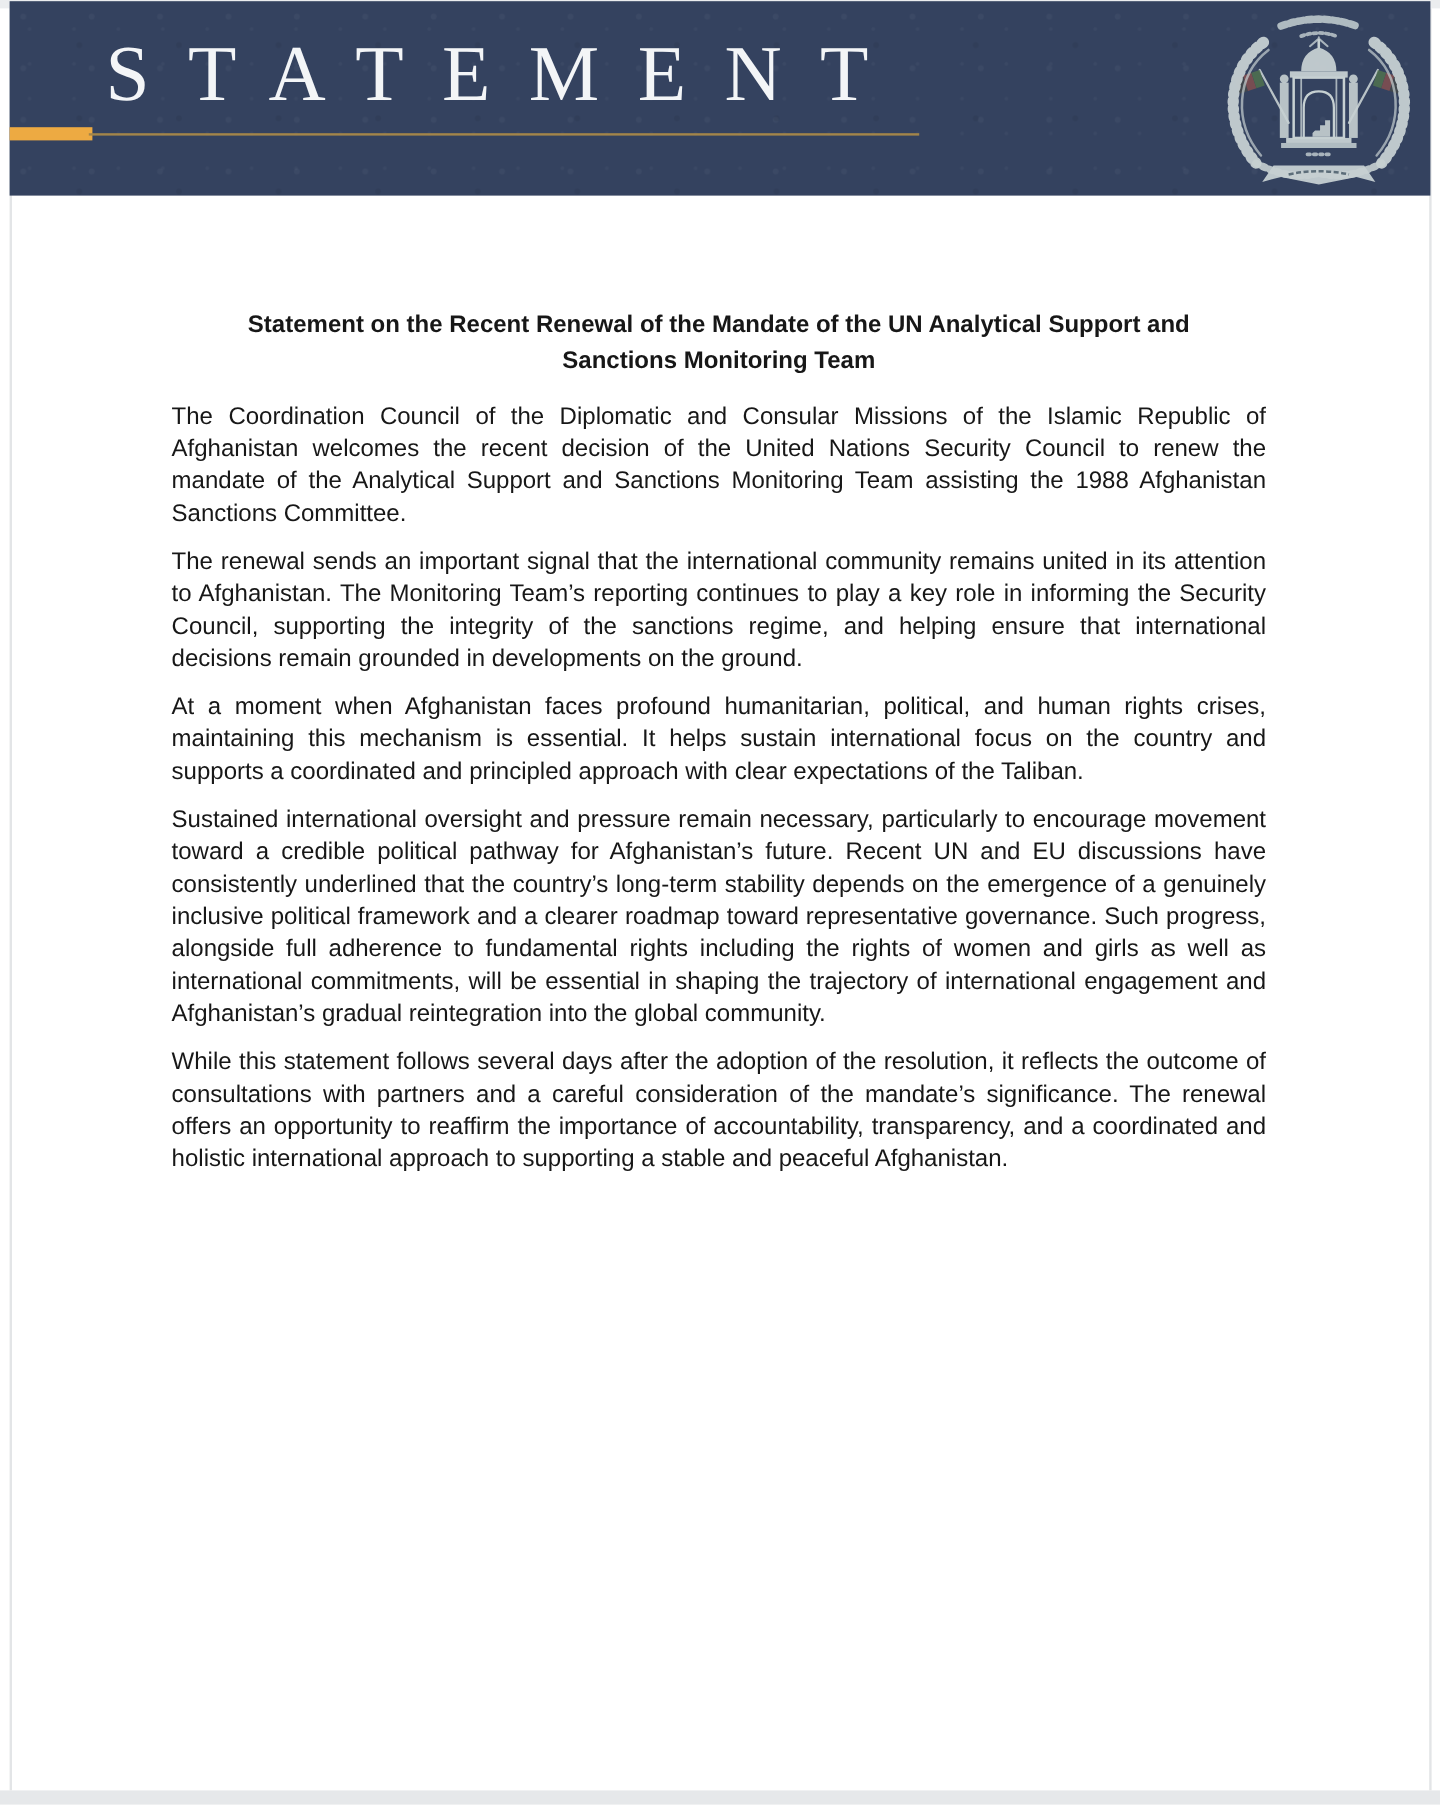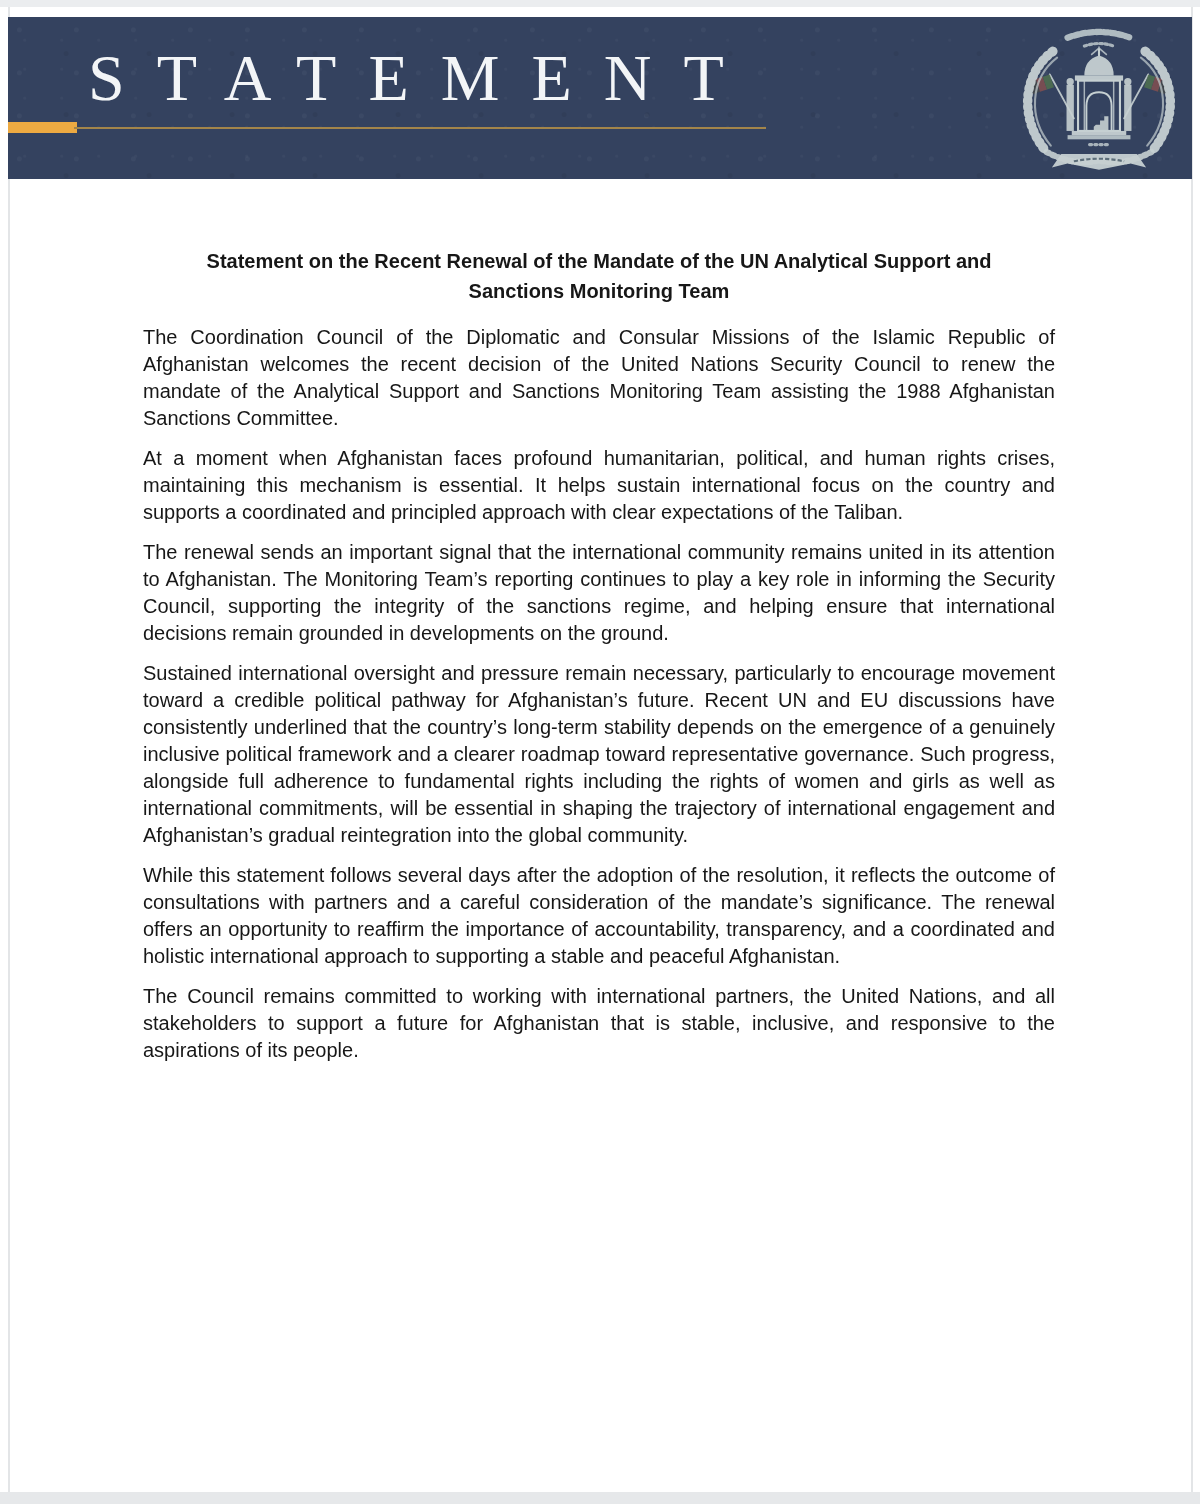--- a/index.html
+++ b/index.html
@@ -15,21 +15,21 @@
   }
   .page-edge { position: absolute; background: #ebedef; }
   .edge-top    { left: 0; top: 0; width: 1200px; height: 7px; }
   .edge-bottom { left: 0; top: 1492px; width: 1200px; height: 12px; background: #e6e8ea; }
   .edge-left   { left: 8px;  top: 7px; width: 2px; height: 1485px; background: #e3e5e7; }
   .edge-right  { left: 1191px; top: 7px; width: 2px; height: 1485px; background: #e3e5e7; }
 
   
   .banner {
     position: absolute;
-    left: 8px; top: 17px;
+    left: 8px; top: 1px;
     width: 1184px; height: 162px;
     background: #34425f;
     background-image:
       radial-gradient(circle at 20% 30%, rgba(255,255,255,0.035) 0 2px, transparent 3px),
       radial-gradient(circle at 70% 60%, rgba(0,0,0,0.06) 0 2px, transparent 3px),
       radial-gradient(circle at 45% 80%, rgba(255,255,255,0.03) 0 1px, transparent 2px);
     background-size: 57px 43px, 83px 61px, 37px 29px;
   }
   .banner-title {
     position: absolute;
@@ -71,21 +71,21 @@
 
   
   .doc {
     position: absolute;
     left: 143px; top: 240px;
     width: 912px;
     color: #171717;
   }
   .doc-title {
     max-width: 872px;
-    margin: 6px auto 18px auto;
+    margin: 16px auto 18px auto;
     font-size: 20px;
     line-height: 30px;
     font-weight: 700;
     text-align: center;
   }
   .doc-date {
     margin: 0 0 22px 0;
     font-size: 20px;
     font-weight: 700;
     text-align: center;
@@ -165,18 +165,17 @@
     </g>
 
     <path d="M44 126 L116 126 L125 139 L110 135 L80 141 L50 135 L35 139 Z" fill="#c6d0d2" stroke="none" opacity="0.95"></path>
     <path d="M56 133 Q80 128 104 133" stroke="#5c6d79" stroke-width="2" fill="none" stroke-dasharray="4 2"></path>
   </svg>
 </header>
 
 <main class="doc">
   <h1 class="doc-title">Statement on the Recent Renewal of the Mandate of the UN Analytical Support and Sanctions Monitoring Team</h1>
   <p>The Coordination Council of the Diplomatic and Consular Missions of the Islamic Republic of Afghanistan welcomes the recent decision of the United Nations Security Council to renew the mandate of the Analytical Support and Sanctions Monitoring Team assisting the 1988 Afghanistan Sanctions Committee.</p>
+  <p>The renewal sends an important signal that the international community remains united in its attention to Afghanistan. The Monitoring Team’s reporting continues to play a key role in informing the Security Council, supporting the integrity of the sanctions regime, and helping ensure that international decisions remain grounded in developments on the ground.</p>
   <p>At a moment when Afghanistan faces profound humanitarian, political, and human rights crises, maintaining this mechanism is essential. It helps sustain international focus on the country and supports a coordinated and principled approach with clear expectations of the Taliban.</p>
-  <p>The renewal sends an important signal that the international community remains united in its attention to Afghanistan. The Monitoring Team’s reporting continues to play a key role in informing the Security Council, supporting the integrity of the sanctions regime, and helping ensure that international decisions remain grounded in developments on the ground.</p>
   <p>Sustained international oversight and pressure remain necessary, particularly to encourage movement toward a credible political pathway for Afghanistan’s future. Recent UN and EU discussions have consistently underlined that the country’s long-term stability depends on the emergence of a genuinely inclusive political framework and a clearer roadmap toward representative governance. Such progress, alongside full adherence to fundamental rights including the rights of women and girls as well as international commitments, will be essential in shaping the trajectory of international engagement and Afghanistan’s gradual reintegration into the global community.</p>
   <p>While this statement follows several days after the adoption of the resolution, it reflects the outcome of consultations with partners and a careful consideration of the mandate’s significance. The renewal offers an opportunity to reaffirm the importance of accountability, transparency, and a coordinated and holistic international approach to supporting a stable and peaceful Afghanistan.</p>
-  <p>The Council remains committed to working with international partners, the United Nations, and all stakeholders to support a future for Afghanistan that is stable, inclusive, and responsive to the aspirations of its people.</p>
 </main>
 
 </body></html>

